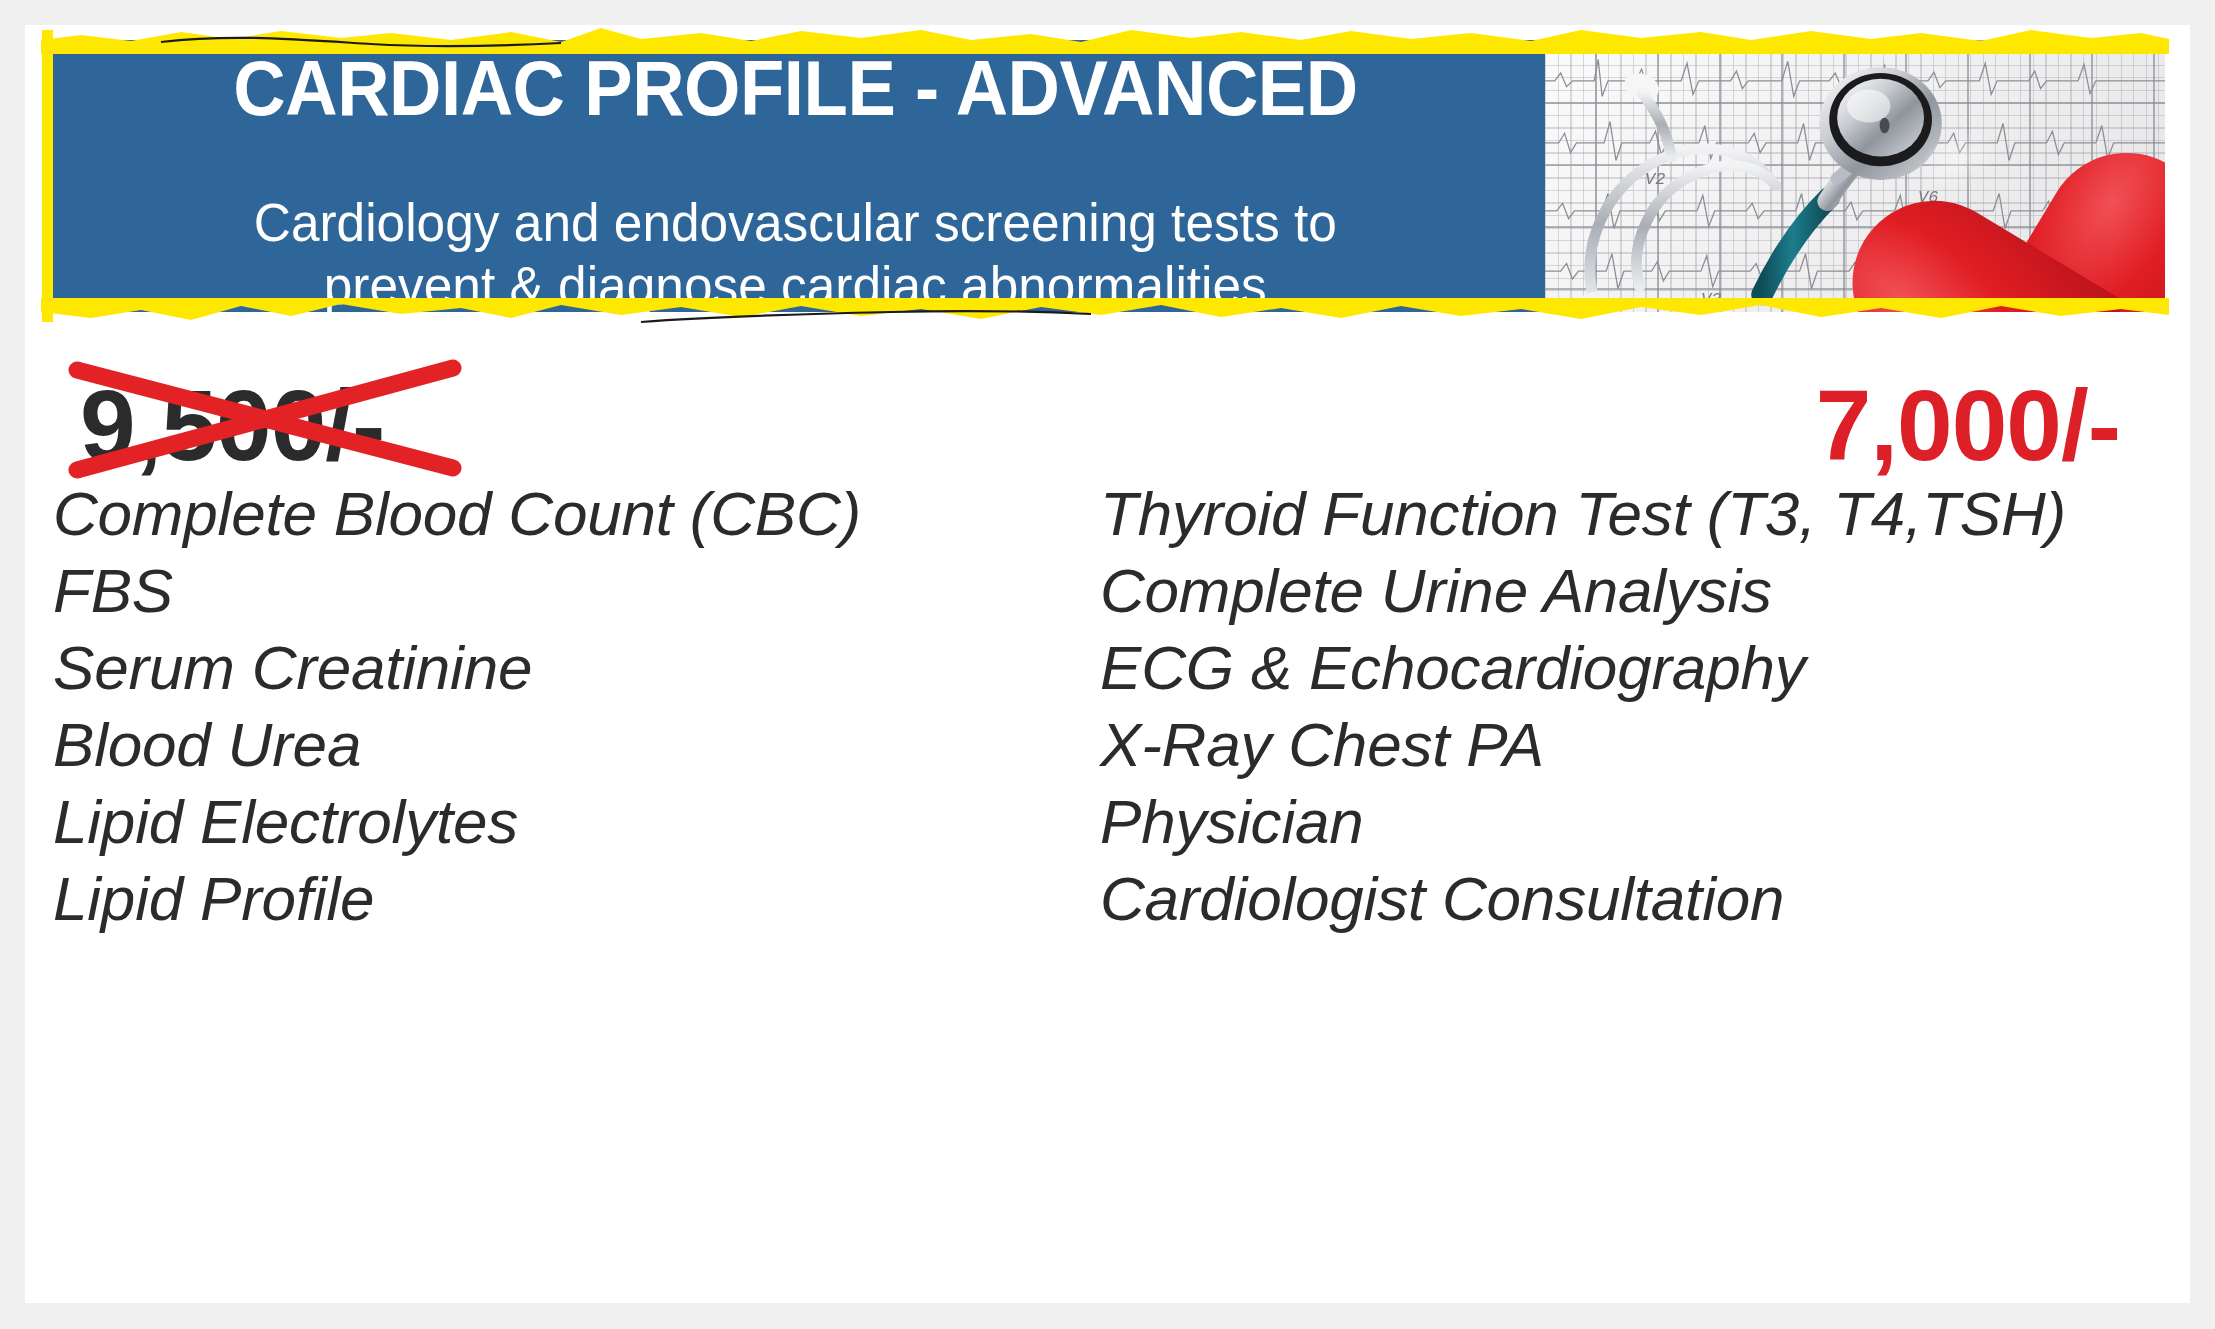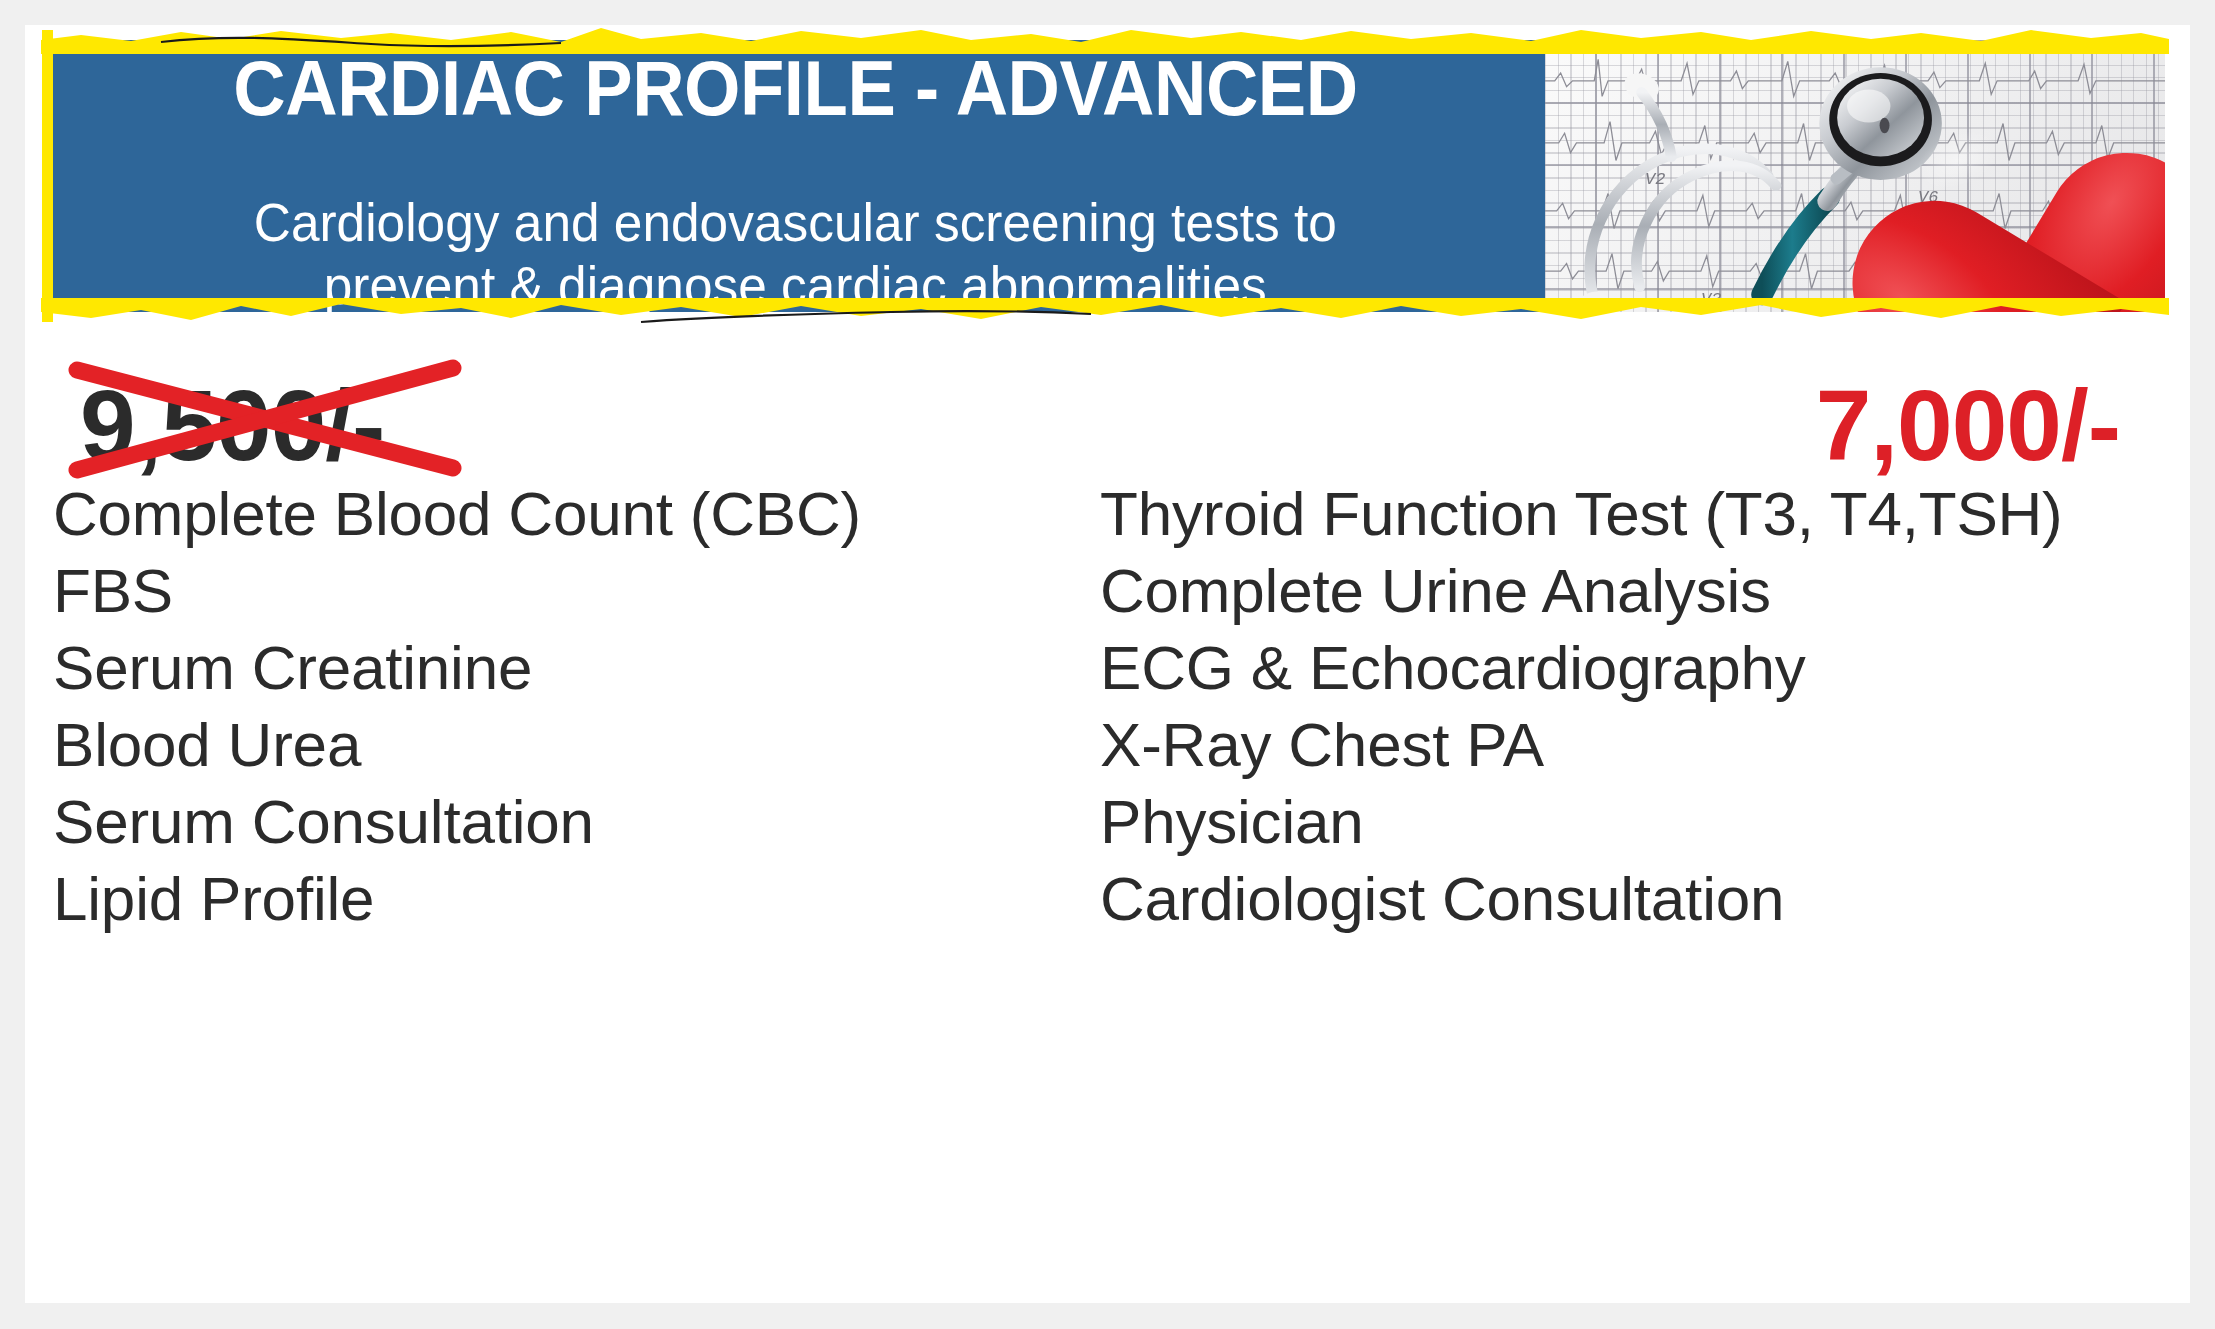--- a/index.html
+++ b/index.html
@@ -215,20 +215,21 @@
   
   #lists {
     position: absolute;
     left: 0;
     top: 450px;
     width: 100%;
   }
   .col {
     position: absolute;
     top: 0;
+    font-style: italic;
   }
   #col-left  { left: 28px;  width: 1000px; }
   #col-right { left: 1075px; width: 1070px; }
   .test-item {
     font-size: 62px;
     line-height: 77px;
     color: #2b2b2b;
     white-space: nowrap;
     letter-spacing: -0.2px;
   }
@@ -358,21 +359,21 @@
     </svg>
     <div id="new-price">7,000/-</div>
   </div>
 
   <div id="lists">
     <div class="col" id="col-left">
       <div class="test-item">Complete Blood Count (CBC)</div>
       <div class="test-item">FBS</div>
       <div class="test-item">Serum Creatinine</div>
       <div class="test-item">Blood Urea</div>
-      <div class="test-item">Serum Consultation</div>
+      <div class="test-item">Lipid Electrolytes</div>
       <div class="test-item">Lipid Profile</div>
     </div>
     <div class="col" id="col-right">
       <div class="test-item">Thyroid Function Test (T3, T4,TSH)</div>
       <div class="test-item">Complete Urine Analysis</div>
       <div class="test-item">ECG &amp; Echocardiography</div>
       <div class="test-item">X-Ray Chest PA</div>
       <div class="test-item">Physician</div>
       <div class="test-item">Cardiologist Consultation</div>
     </div>

